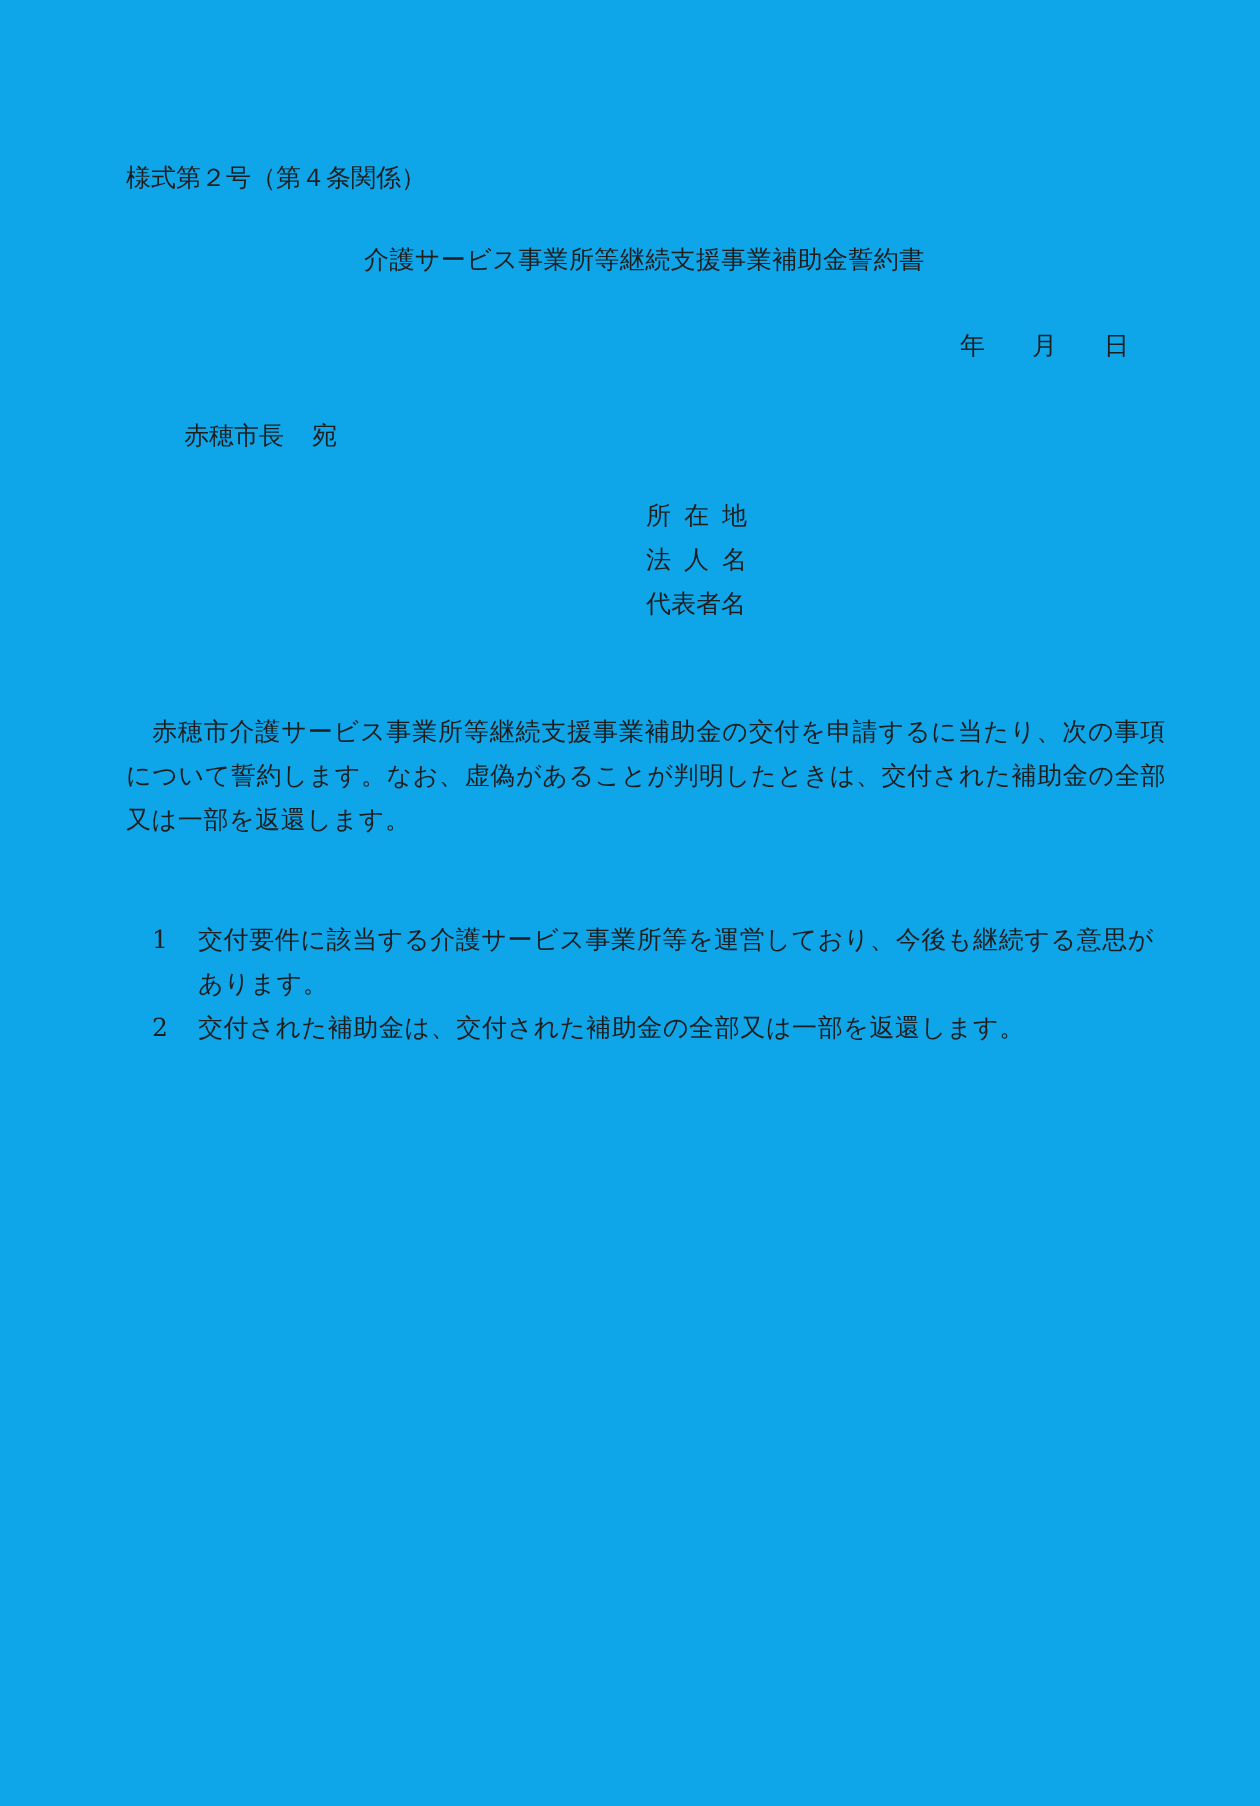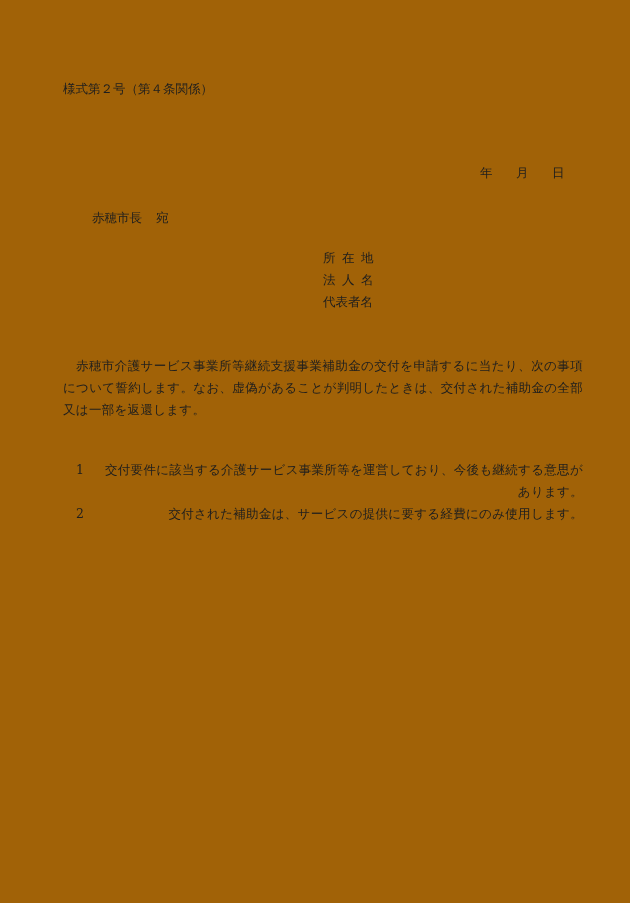--- a/index.html
+++ b/index.html
@@ -14,21 +14,21 @@
       overflow: hidden;
       font-family: "DejaVu Serif", "Liberation Serif", serif;
       color: #1e1e1e;
       font-size: 12.5px;
       line-height: 22px;
     }
     .page {
       position: absolute;
       left: 0; top: 0;
       width: 630px; height: 903px;
-      background: #a16207;
+      background: #0ea5e9;
     }
     .abs { position: absolute; white-space: nowrap; }
     .form-number { left: 63px; top: 78px; }
     .doc-title { left: 182px; top: 119px; letter-spacing: 0.2px; }
     .date-line { left: 480px; top: 162px; }
     .date-line span { display: inline-block; }
     .date-year { width: 36px; }
     .date-month { width: 36px; }
     .addressee { left: 92px; top: 207px; }
     .addressee .gap { display: inline-block; width: 14px; }
@@ -39,29 +39,30 @@
       left: 63px; top: 355px;
       width: 520px;
       white-space: normal;
       text-indent: 13px;
       text-align: justify;
       letter-spacing: 0.3px;
     }
     .items { left: 63px; top: 459px; width: 520px; white-space: normal; }
     .item { position: relative; padding-left: 20px; }
     .item-num { position: absolute; left: 13px; top: 0; }
-    .item-text { display: block; padding-left: 16px; text-indent: 0; letter-spacing: 0.3px; text-align: right; }
+    .item-text { display: block; padding-left: 16px; text-indent: 0; letter-spacing: 0.3px; }
   </style>
 </head>
 <body>
 
 <div class="page">
 
   <div class="abs form-number">様式第２号（第４条関係）</div>
 
+  <div class="abs doc-title">介護サービス事業所等継続支援事業補助金誓約書</div>
 
   <div class="abs date-line">
     <span class="date-year">年</span><span class="date-month">月</span><span class="date-day">日</span>
   </div>
 
   <div class="abs addressee">
     <span>赤穂市長</span><span class="gap"></span><span>宛</span>
   </div>
 
   <div class="abs preamble">赤穂市介護サービス事業所等継続支援事業補助金の交付を申請するに当たり、次の事項について誓約します。なお、虚偽があることが判明したときは、交付された補助金の全部又は一部を返還します。</div>
@@ -72,17 +73,17 @@
     <div class="row">代表者名</div>
   </div>
 
   <div class="abs items">
     <div class="item">
       <span class="item-num">1</span>
       <span class="item-text">交付要件に該当する介護サービス事業所等を運営しており、今後も継続する意思があります。</span>
     </div>
     <div class="item">
       <span class="item-num">2</span>
-      <span class="item-text">交付された補助金は、サービスの提供に要する経費にのみ使用します。</span>
+      <span class="item-text">交付された補助金は、交付された補助金の全部又は一部を返還します。</span>
     </div>
   </div>
 
 </div>
 
 </body></html>

